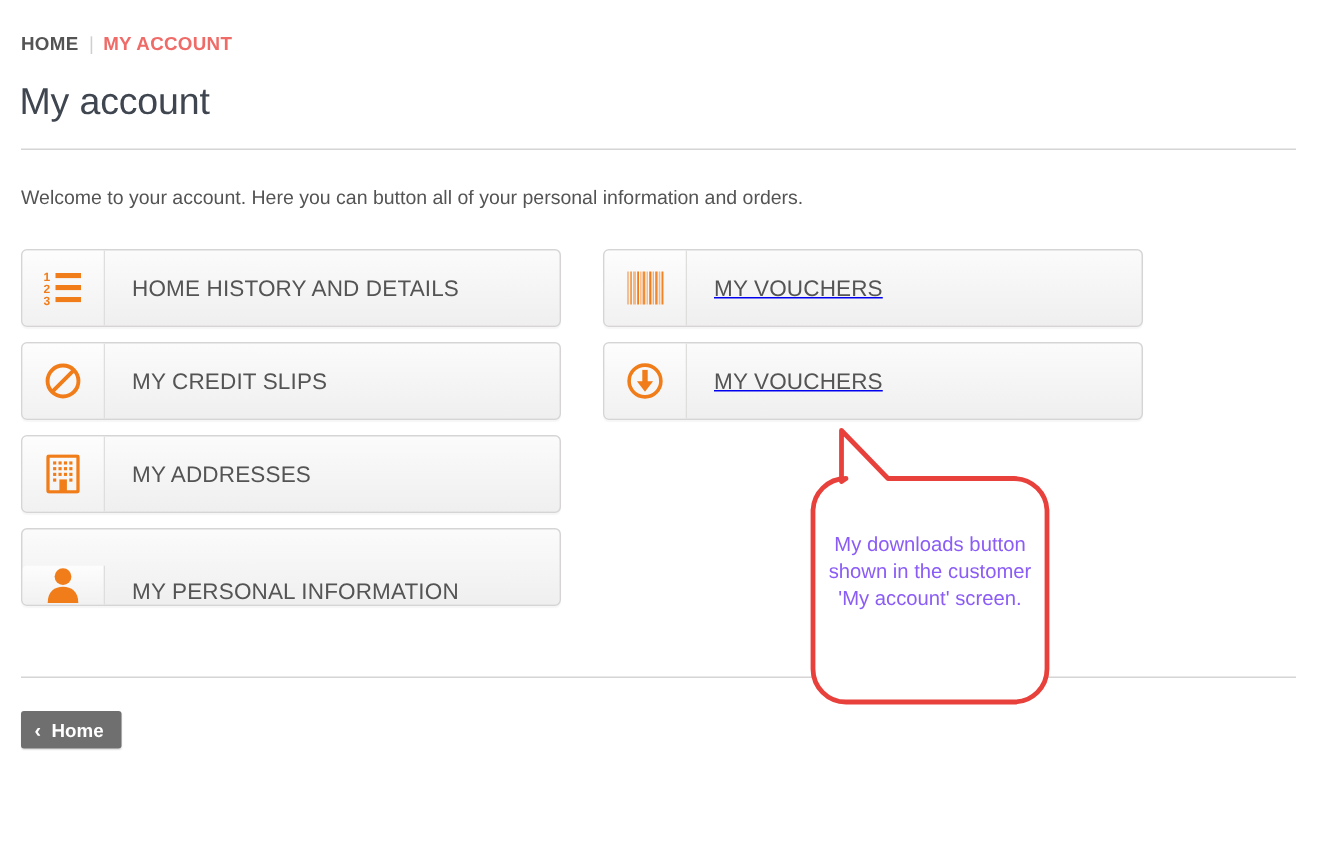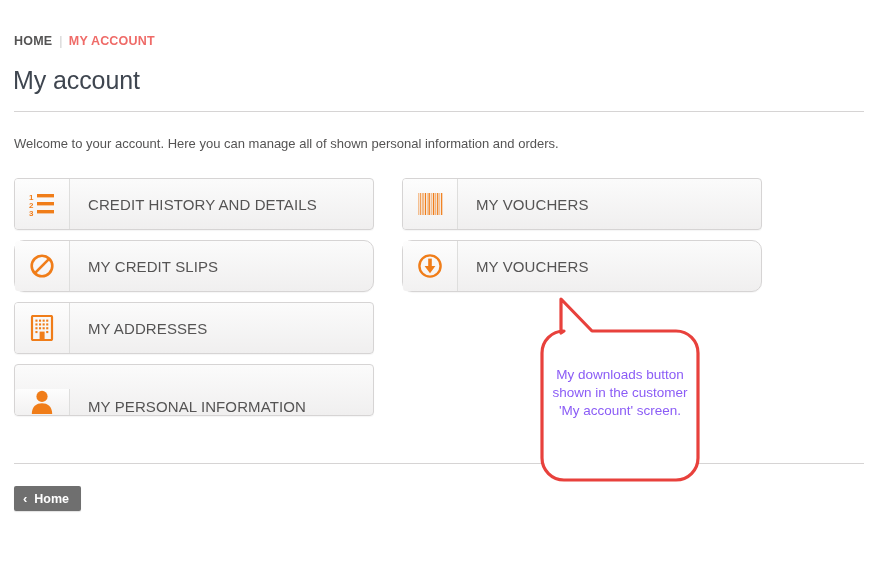--- a/index.html
+++ b/index.html
@@ -11,21 +11,21 @@
     width: 878px;
     height: 577px;
     position: relative;
     overflow: hidden;
     font-family: "Liberation Sans", sans-serif;
     color: #555454;
   }
 
   .page {
     position: absolute;
-    left: 0; top: 16px;
+    left: 0; top: 4px;
     width: 878px; height: 560px;
   }
 
   
   .breadcrumb {
     position: absolute;
     left: 14px;
     top: 18px;
     font-size: 12.5px;
     font-weight: bold;
@@ -112,23 +112,23 @@
     display: flex;
     align-items: center;
     padding-left: 18px;
     font-size: 15px;
     color: #555454;
     letter-spacing: 0.1px;
   }
 
   
   .col-left  { left: 14px; }
-  .col-right { left: 402px; }
+  .col-right { left: 402px; text-decoration: underline; }
   .row-1 { top: 0px; }
-  .row-2 { top: 62px; border-radius: 10px; }
+  .row-2 { top: 62px; }
   .row-3 { top: 124px; }
   .row-4 { top: 186px; align-items: flex-end; }
 
   
   .icon-svg { display: block; }
 
   
   .callout {
     position: absolute;
     left: 530px;
@@ -182,36 +182,36 @@
 <div class="page">
 
   <div class="breadcrumb">
     <a href="#" class="crumb-home">HOME</a><span class="crumb-sep">|</span><span class="crumb-current">MY ACCOUNT</span>
   </div>
 
   <h1 class="page-title">My account</h1>
 
   <div class="divider divider-top"></div>
 
-  <div class="welcome-text">Welcome to your account. Here you can manage all of shown personal information and orders.</div>
+  <div class="welcome-text">Welcome to your account. Here you can button all of your personal information and orders.</div>
 
   <div class="account-grid">
 
     <a href="#" class="acct-btn col-left row-1">
       <span class="icon-cell">
         <svg class="icon-svg" width="26" height="24" viewBox="0 0 26 24" aria-hidden="true">
           <text x="0" y="7.5" font-family="Liberation Sans, sans-serif" font-size="8" font-weight="bold" fill="#f07d19">1</text>
           <text x="0" y="15.5" font-family="Liberation Sans, sans-serif" font-size="8" font-weight="bold" fill="#f07d19">2</text>
           <text x="0" y="23.5" font-family="Liberation Sans, sans-serif" font-size="8" font-weight="bold" fill="#f07d19">3</text>
           <rect x="8" y="2" width="17" height="3.4" fill="#f07d19"></rect>
           <rect x="8" y="10" width="17" height="3.4" fill="#f07d19"></rect>
           <rect x="8" y="18" width="17" height="3.4" fill="#f07d19"></rect>
         </svg>
       </span>
-      <span class="label-cell">CREDIT HISTORY AND DETAILS</span>
+      <span class="label-cell">HOME HISTORY AND DETAILS</span>
     </a>
 
     <a href="#" class="acct-btn col-left row-2">
       <span class="icon-cell">
         <svg class="icon-svg" width="26" height="26" viewBox="0 0 26 26" aria-hidden="true">
           <circle cx="13" cy="13" r="10.3" fill="none" stroke="#f07d19" stroke-width="2.6"></circle>
           <line x1="5.9" y1="20.1" x2="20.1" y2="5.9" stroke="#f07d19" stroke-width="2.6"></line>
         </svg>
       </span>
       <span class="label-cell">MY CREDIT SLIPS</span>

